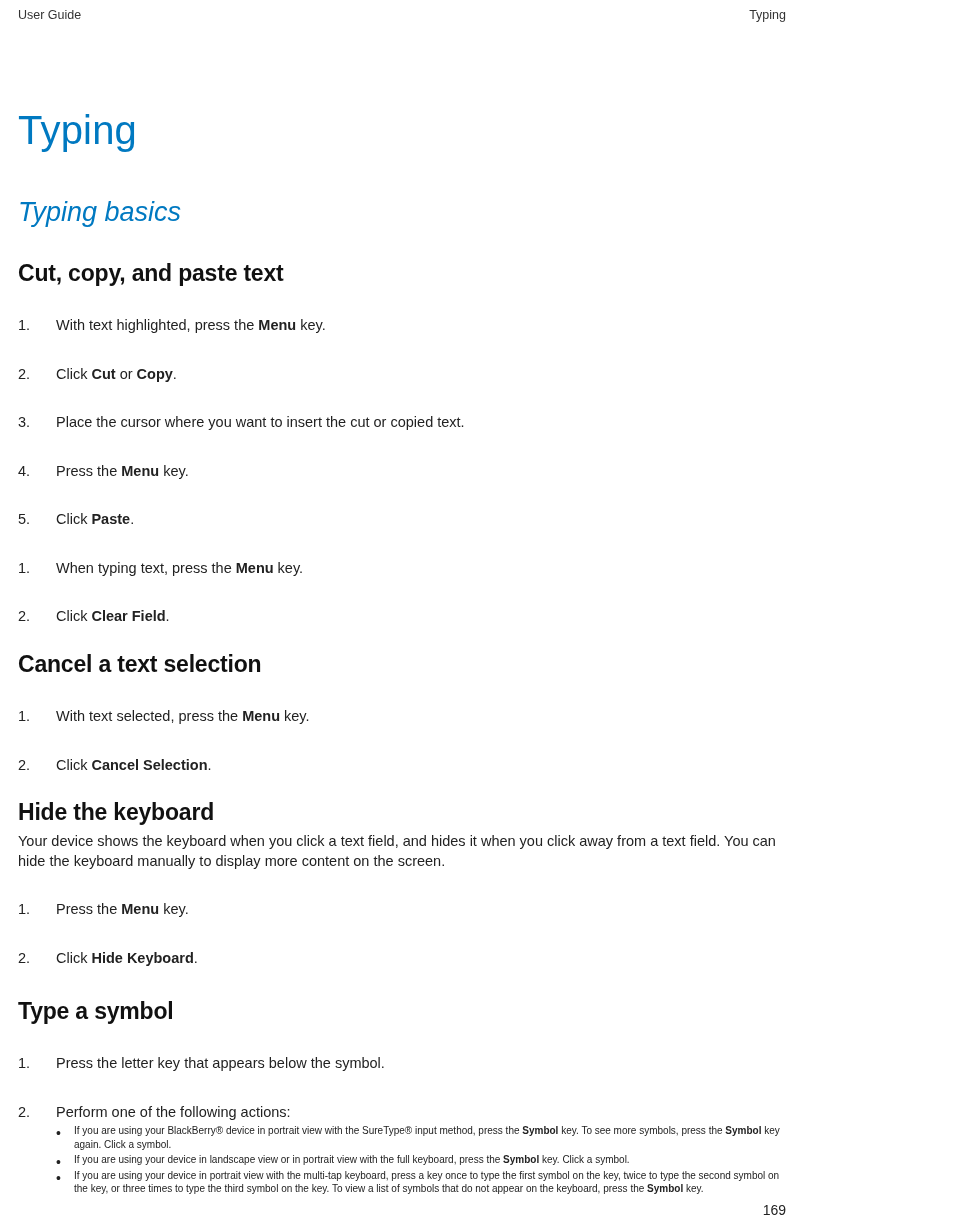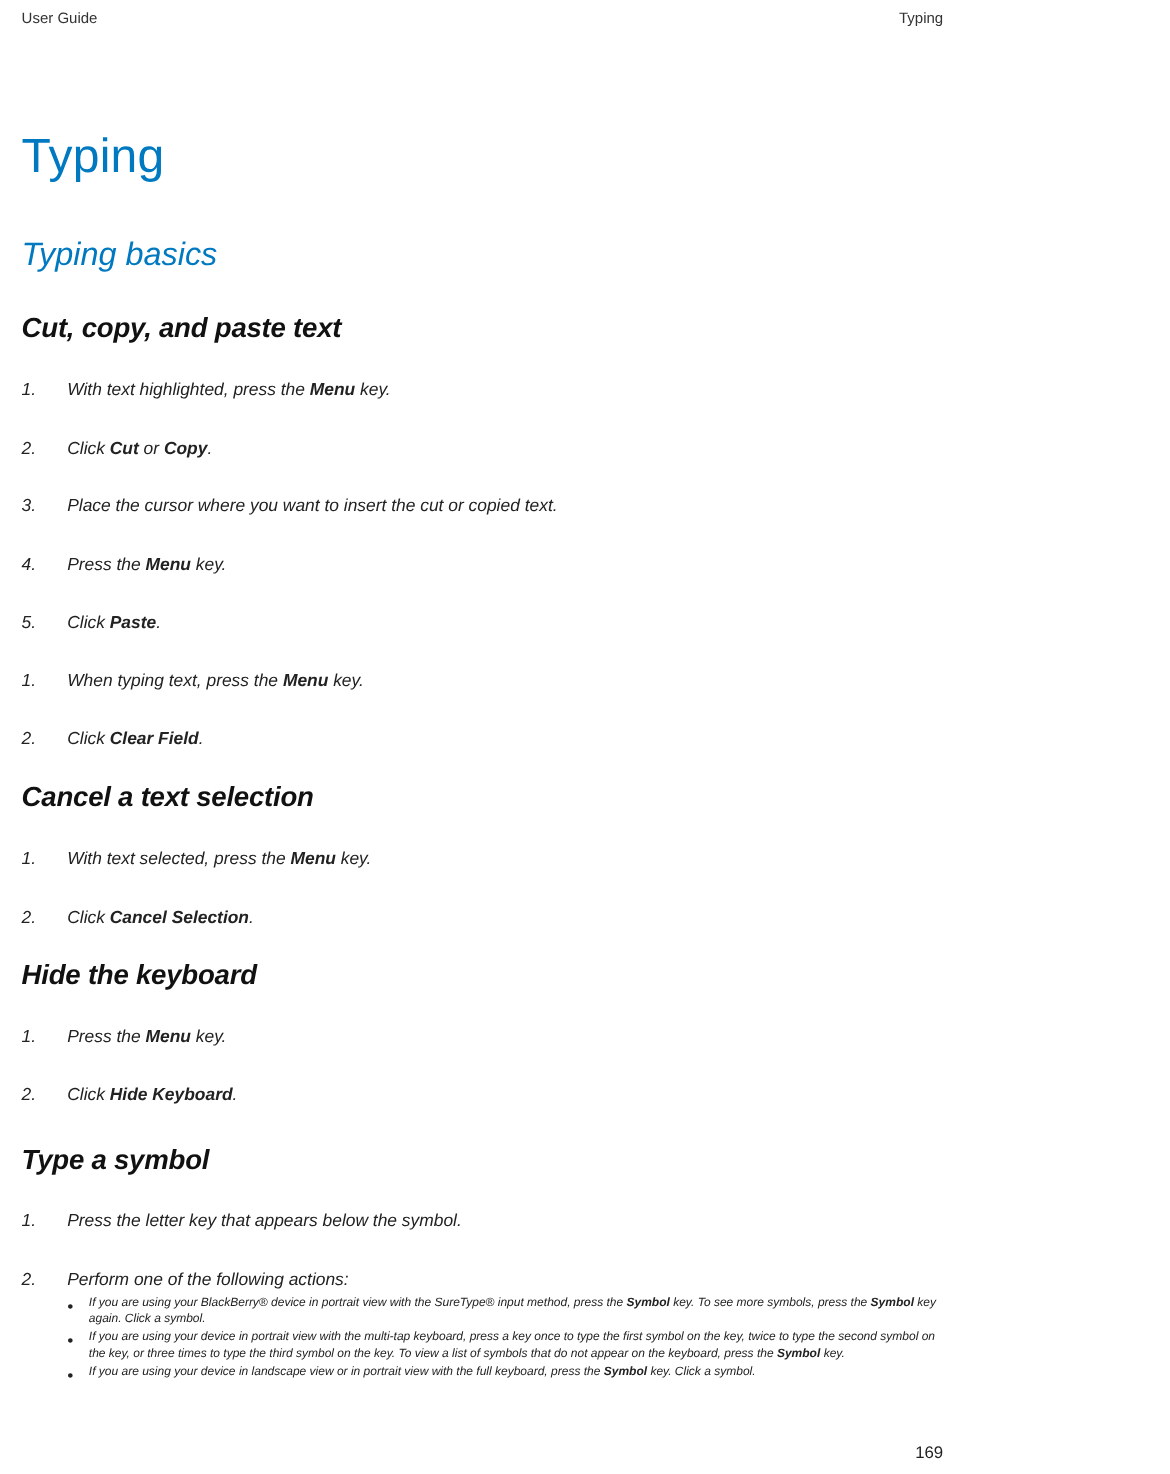--- a/index.html
+++ b/index.html
@@ -98,21 +98,21 @@
     color: #222;
   }
   b { font-weight: 700; }
   .page-number {
     position: absolute;
     right: 18px;
     bottom: 10px;
     font-size: 14px;
     color: #222;
   }
-  .section-wrap { margin-bottom: 16px; font-style: italic; }
+  .section-wrap { margin-bottom: 16px; }
 </style>
 </head>
 <body>
 
 <div class="page">
 
   <div class="header">
     <span>User Guide</span>
     <span>Typing</span>
   </div>
@@ -157,20 +157,21 @@
         <span>With text selected, press the </span><b>Menu</b><span> key.</span>
       </li>
       <li>
         <span>Click </span><b>Cancel Selection</b><span>.</span>
       </li>
     </ol>
   </div>
 
   <div class="section-wrap">
     <h3 class="section">Hide the keyboard</h3>
+    <p class="intro">Your device shows the keyboard when you click a text field, and hides it when you click away from a text field. You can hide the keyboard manually to display more content on the screen.</p>
     <ol class="steps">
       <li>
         <span>Press the </span><b>Menu</b><span> key.</span>
       </li>
       <li>
         <span>Click </span><b>Hide Keyboard</b><span>.</span>
       </li>
     </ol>
   </div>
 
@@ -178,24 +179,24 @@
     <h3 class="section" style="margin-top:30px;">Type a symbol</h3>
     <ol class="steps">
       <li>Press the letter key that appears below the symbol.</li>
       <li>
         <span>Perform one of the following actions:</span>
         <ul class="sub">
           <li>
             <span>If you are using your BlackBerry® device in portrait view with the SureType® input method, press the </span><b>Symbol</b><span> key. To see more symbols, press the </span><b>Symbol</b><span> key again. Click a symbol.</span>
           </li>
           <li>
+            <span>If you are using your device in landscape view or in portrait view with the full keyboard, press the </span><b>Symbol</b><span> key. Click a symbol.</span>
+          </li>
+          <li>
             <span>If you are using your device in portrait view with the multi-tap keyboard, press a key once to type the first symbol on the key, twice to type the second symbol on the key, or three times to type the third symbol on the key. To view a list of symbols that do not appear on the keyboard, press the </span><b>Symbol</b><span> key.</span>
           </li>
-          <li>
-            <span>If you are using your device in landscape view or in portrait view with the full keyboard, press the </span><b>Symbol</b><span> key. Click a symbol.</span>
-          </li>
         </ul>
       </li>
     </ol>
   </div>
 
   <div class="page-number">169</div>
 </div>
 
 </body></html>

